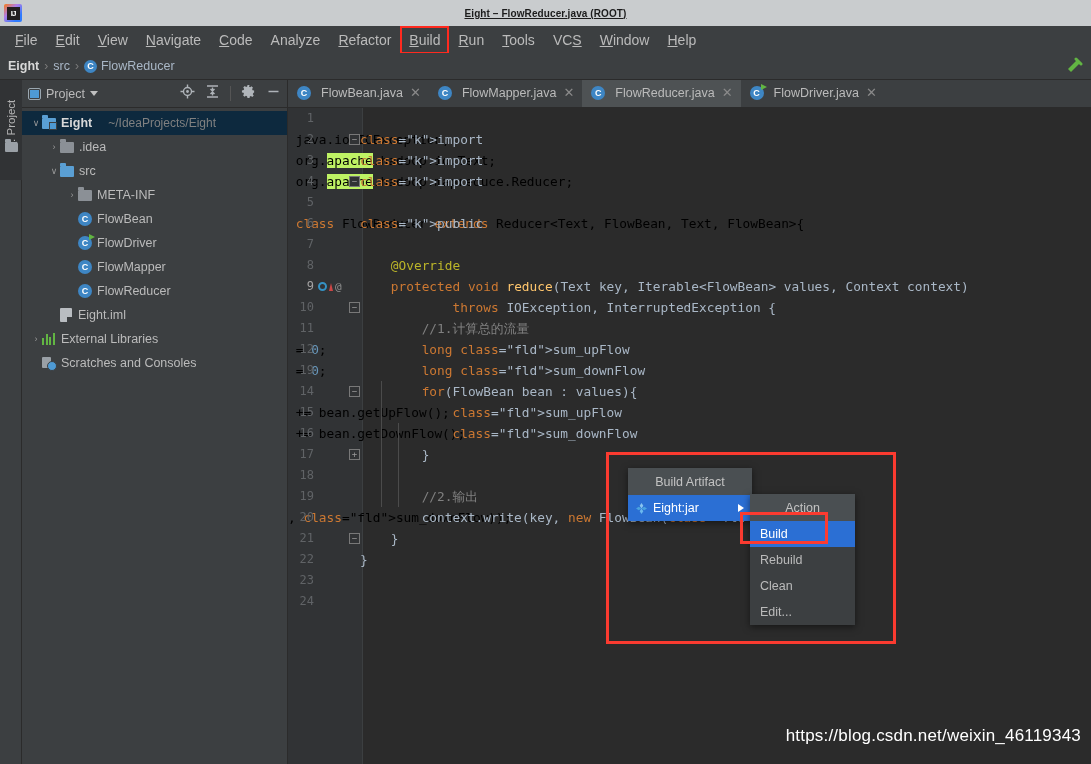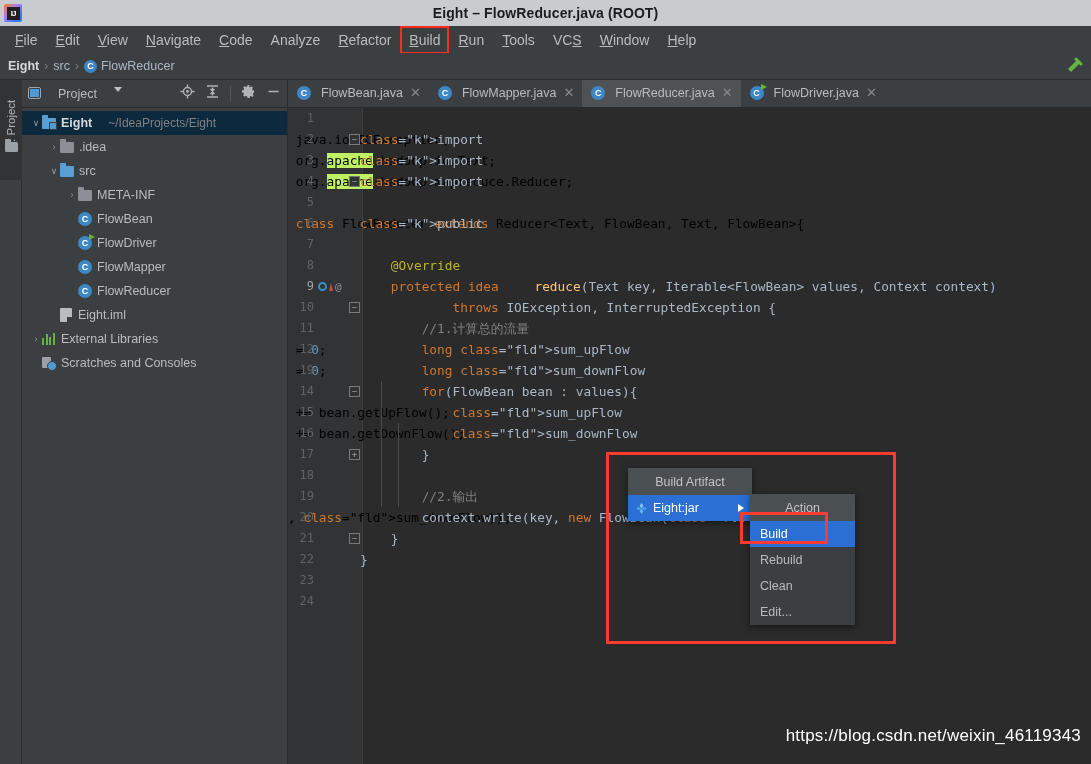--- a/index.html
+++ b/index.html
@@ -22,22 +22,23 @@
     display:flex; align-items:center; justify-content:center;
   }
   .ij-logo-inner {
     width:13px; height:13px; background:#231f20; display:flex;
     align-items:center; justify-content:center;
     font-size:8px; color:#fff; font-weight:bold; letter-spacing:-1px;
     font-family:"Liberation Sans", sans-serif;
   }
   .title-text {
     position:absolute; left:0; right:0; text-align:center;
-    font-size:14px; color:#1c1c1c; font-weight:bold;
+    font-size:10px; color:#1c1c1c; font-weight:bold;
     letter-spacing:.1px;
+    text-decoration:underline;
   }
 
   
   .menubar {
     position:absolute; left:0; top:26px; width:1091px; height:27px;
     background:#3c3f41; display:flex; align-items:center; padding-left:6px;
   }
   .menu-item {
     font-size:14px; color:#bbbbbb; padding:3px 9px; position:relative;
     white-space:nowrap; line-height:16px;
@@ -94,21 +95,21 @@
   
   .project-panel {
     position:absolute; left:22px; top:80px; width:266px; height:684px;
     background:#3c3f41; border-right:1px solid #2b2b2b;
   }
   .pp-toolbar {
     height:28px; display:flex; align-items:center; padding:0 6px;
     border-bottom:1px solid #2b2b2b; background:#3c3f41;
   }
   .pp-title {
-    font-size:12.5px; color:#bbbbbb; display:flex; gap:17px;
+    font-size:12.5px; color:#bbbbbb; display:flex; align-items:center; gap:5px;
   }
   .pp-sq {
     width:13px; height:12px; border:1.5px solid #9aa7b0; border-radius:2px;
     display:inline-block; position:relative; background:#3c3f41;
   }
   .pp-sq::after{
     content:''; position:absolute; left:1px; top:1px; right:1px; bottom:1px;
     background:#4e9ad4;
   }
   .caret-down {
@@ -221,21 +222,21 @@
     position:absolute; left:0; width:26px; text-align:right;
     color:#606366; font-size:12px; line-height:21px;
     font-family:"DejaVu Sans Mono", monospace;
   }
   .ln.cur { color:#a4a3a3; }
   .ctext { position:absolute; left:72px; line-height:21px; color:#a9b7c6; }
   .k { color:#cc7832; }
   .ann { color:#bbb529; }
   .cm { color:#808080; }
   .num { color:#6897bb; }
-  .mth { color:#ffc66d;margin-left:28px; }
+  .mth { color:#ffc66d; }
   .hl { background:#bef264; }
   .indent-guide {
     position:absolute; width:1px; background:#4b4b4b;
   }
   .foldmark {
     position:absolute; left:61px; width:11px; height:11px;
     border:1px solid #787878; color:#9a9a9a; font-size:9px; line-height:9px;
     text-align:center; background:#313335;
   }
   .gut-icons { position:absolute; left:30px; display:flex; gap:2px; align-items:center; }
@@ -487,21 +488,21 @@
       <div class="fold-strip"></div>
       <div class="code-lines" id="code">
           <div class="crow"><span class="ln">1</span><span class="ctext"></span></div>
           <div class="crow"><span class="ln">2</span><span class="foldmark" style="top:5px">−</span><span class="ctext"><span <span="" class="k">class</span>="k"&gt;import</span> java.io.IOException;</div>
           <div class="crow"><span class="ln">3</span><span class="ctext"><span <span="" class="k">class</span>="k"&gt;import</span> org.<span class="hl">apache</span>.hadoop.io.Text;</div>
           <div class="crow"><span class="ln">4</span><span class="foldmark" style="top:5px">−</span><span class="ctext"><span <span="" class="k">class</span>="k"&gt;import</span> org.<span class="hl">apache</span>.hadoop.mapreduce.Reducer;</div>
           <div class="crow"><span class="ln">5</span><span class="ctext"></span></div>
           <div class="crow"><span class="ln">6</span><span class="ctext"><span <span="" class="k">class</span>="k"&gt;public</span> <span class="k">class</span> FlowReducer <span class="k">extends</span> Reducer&lt;Text, FlowBean, Text, FlowBean&gt;{</div>
           <div class="crow"><span class="ln">7</span><span class="ctext"></span></div>
           <div class="crow"><span class="ln">8</span><span class="ctext">    <span class="ann">@Override</span></span></div>
-          <div class="crow"><span class="ln cur">9</span><span class="gut-icons"><span class="ovr-ic"></span><span class="ovr-arrow"></span><span class="at-ic">@</span></span><span class="ctext">    <span class="k">protected</span> <span class="k">idea</span> <span class="mth">reduce</span>(Text key, Iterable&lt;FlowBean&gt; values, Context context)</span></div>
+          <div class="crow"><span class="ln cur">9</span><span class="gut-icons"><span class="ovr-ic"></span><span class="ovr-arrow"></span><span class="at-ic">@</span></span><span class="ctext">    <span class="k">protected</span> <span class="k">void</span> <span class="mth">reduce</span>(Text key, Iterable&lt;FlowBean&gt; values, Context context)</span></div>
           <div class="crow"><span class="ln">10</span><span class="foldmark" style="top:5px">−</span><span class="ctext">            <span class="k">throws</span> IOException, InterruptedException {</span></div>
           <div class="crow"><span class="ln">11</span><span class="ctext">        <span class="cm">//1.计算总的流量</span></span></div>
           <div class="crow"><span class="ln">12</span><span class="ctext">        <span class="k">long</span> <span <span="" class="k">class</span>="fld"&gt;sum_upFlow</span> = <span class="num">0</span>;</div>
           <div class="crow"><span class="ln">19</span><span class="ctext">        <span class="k">long</span> <span <span="" class="k">class</span>="fld"&gt;sum_downFlow</span> = <span class="num">0</span>;</div>
           <div class="crow"><span class="ln">14</span><span class="foldmark" style="top:5px">−</span><span class="ctext">        <span class="k">for</span>(FlowBean bean : values){</span></div>
           <div class="crow"><span class="ln">15</span><span class="ctext">            <span <span="" class="k">class</span>="fld"&gt;sum_upFlow</span> += bean.getUpFlow();</div>
           <div class="crow"><span class="ln">16</span><span class="ctext">            <span <span="" class="k">class</span>="fld"&gt;sum_downFlow</span> += bean.getDownFlow();</div>
           <div class="crow"><span class="ln">17</span><span class="foldmark" style="top:5px">+</span><span class="ctext">        }</span></div>
           <div class="crow"><span class="ln">18</span><span class="ctext"></span></div>
           <div class="crow"><span class="ln">19</span><span class="ctext">        <span class="cm">//2.输出</span></span></div>

